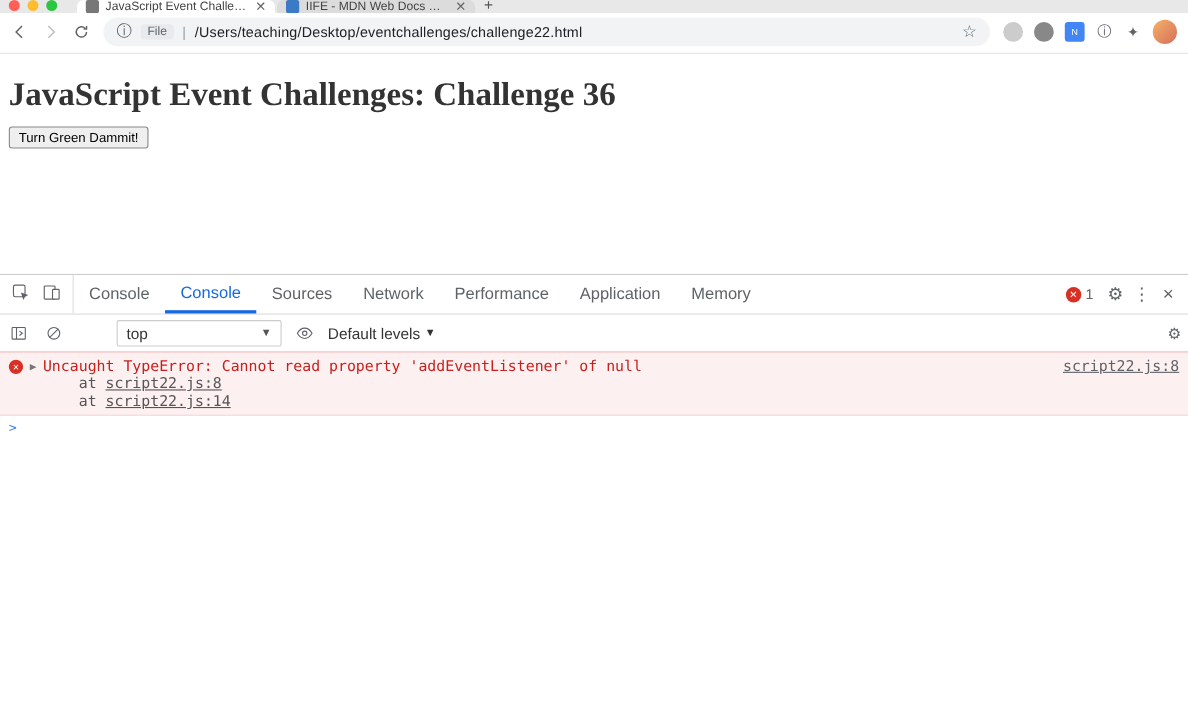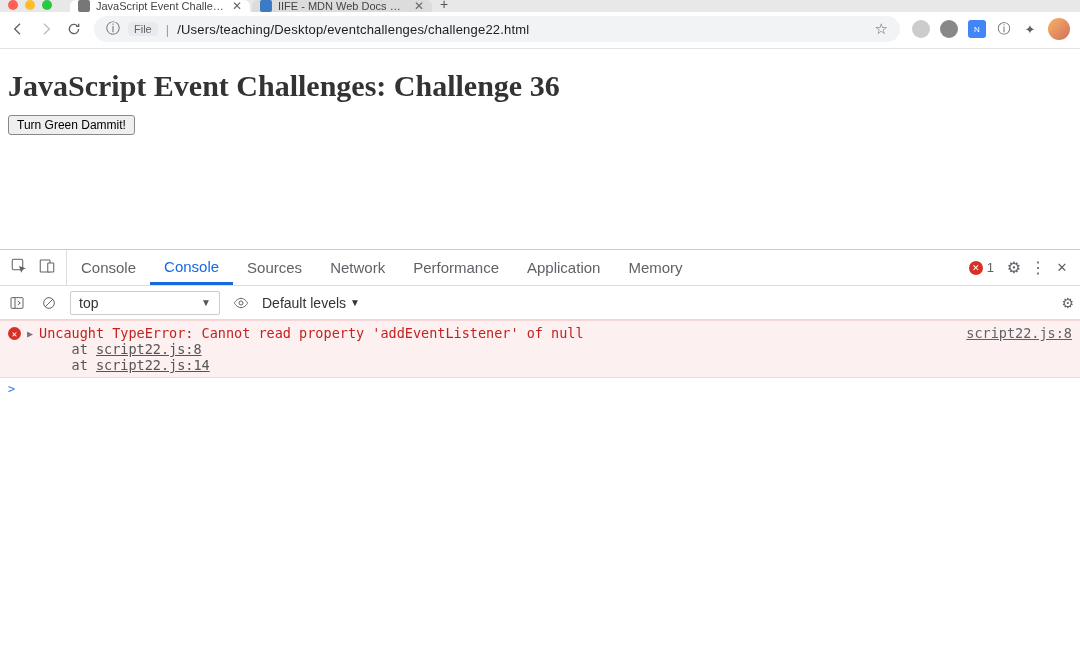--- a/index.html
+++ b/index.html
@@ -254,20 +254,21 @@
       align-items: center;
       gap: 42px;
       padding: 3px 8px;
       border: 1px solid #ccc;
       border-radius: 2px;
       font-size: 14px;
       color: #333;
       cursor: pointer;
       min-width: 150px;
       justify-content: space-between;
+      margin-left: 36px;
     }
     .context-select .caret { color:#555; font-size:10px;}
     .filter-input {
       flex: 0 0 230px;
       height: 22px;
       border: 1px solid #ccc;
       border-radius: 2px;
       padding: 0 6px;
       font-size: 13px;
       color: #333;

